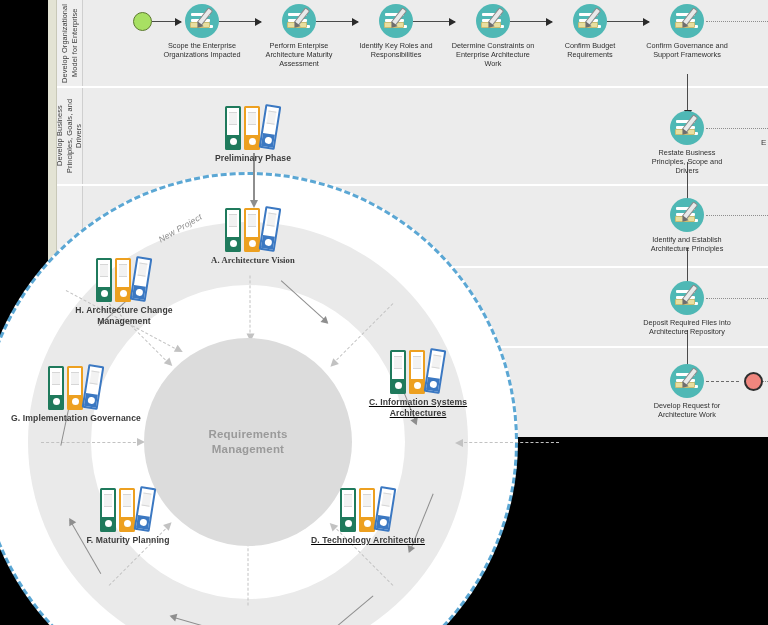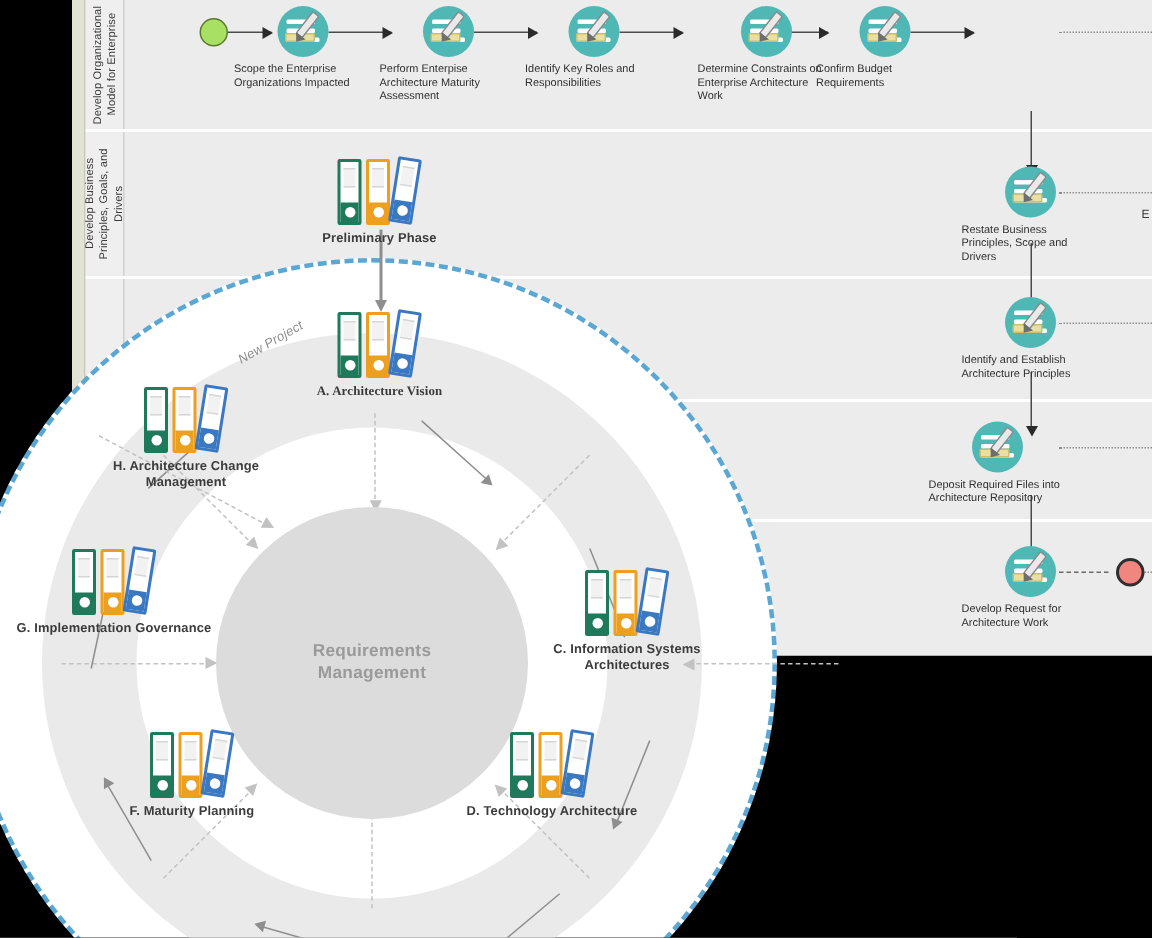--- a/index.html
+++ b/index.html
@@ -15,21 +15,21 @@
   .lane-head { position:absolute; left:0; top:0; width:26px; height:100%;
                background:#efefef; border-right:1px solid #cfcfcf;
                display:flex; align-items:center; justify-content:center; }
   .lane-head span { display:block; writing-mode:vertical-rl; transform:rotate(180deg);
                     font-size:7.4px; line-height:9.5px; color:#3a3a3a; text-align:center;
                     letter-spacing:.1px; white-space:pre-line; }
   .pool-head { position:absolute; left:-9px; top:0; width:9px; height:437px;
                background:#e3e3d4; border-right:1px solid #c8c8b8; }
 
   
-  .task { position:absolute; width:92px; text-align:left; }
+  .task { position:absolute; width:92px; text-align:center; }
   .task .ic { width:34px; height:34px; margin:0 auto; position:relative; }
   .task .lbl { margin-top:3px; font-size:7.3px; line-height:9.2px; color:#303030; }
 
   .t-circle { position:absolute; inset:0; border-radius:50%; background:#4fb8b5; }
   .t-line { position:absolute; left:6px; height:3px; background:#fff; border-radius:1px; }
   .t-l1 { top:9px;  width:19px; }
   .t-l2 { top:15px; width:19px; }
   .t-l3 { top:21px; width:22px; }
   .t-hl { position:absolute; left:5px; top:18px; width:20px; height:6px;
           background:#e8dfa0; border:1px solid #cbbd72; border-radius:1px; }
@@ -201,21 +201,21 @@
       <div class="t-circle"></div>
         <div class="t-line t-l1"></div>
         <div class="t-line t-l2"></div>
       <div class="t-line t-l3"></div>
         <div class="t-hl"></div>
         <div class="t-pen"></div>
     </div>
     <div class="lbl">Identify Key Roles and Responsibilities</div>
   </div>
 
-  <div class="task" style="left:447px; top:4px;margin-left:18px;">
+  <div class="task" style="left:447px; top:4px;">
     <div class="ic">
       <div class="t-circle"></div>
         <div class="t-line t-l1"></div>
         <div class="t-line t-l2"></div>
       <div class="t-line t-l3"></div>
         <div class="t-hl"></div>
         <div class="t-pen"></div>
     </div>
     <div class="lbl">Determine Constraints on Enterprise Architecture Work</div>
   </div>
@@ -225,20 +225,31 @@
       <div class="t-circle"></div>
         <div class="t-line t-l1"></div>
         <div class="t-line t-l2"></div>
       <div class="t-line t-l3"></div>
         <div class="t-hl"></div>
         <div class="t-pen"></div>
     </div>
     <div class="lbl">Confirm Budget Requirements</div>
   </div>
 
+  <div class="task" style="left:641px; top:4px;">
+    <div class="ic">
+      <div class="t-circle"></div>
+        <div class="t-line t-l1"></div>
+        <div class="t-line t-l2"></div>
+      <div class="t-line t-l3"></div>
+        <div class="t-hl"></div>
+        <div class="t-pen"></div>
+    </div>
+    <div class="lbl">Confirm Governance and Support Frameworks</div>
+  </div>
 
   <div class="task" style="left:641px; top:111px;">
     <div class="ic">
       <div class="t-circle"></div>
         <div class="t-line t-l1"></div>
         <div class="t-line t-l2"></div>
       <div class="t-line t-l3"></div>
         <div class="t-hl"></div>
         <div class="t-pen"></div>
     </div>
@@ -250,21 +261,21 @@
       <div class="t-circle"></div>
         <div class="t-line t-l1"></div>
         <div class="t-line t-l2"></div>
       <div class="t-line t-l3"></div>
         <div class="t-hl"></div>
         <div class="t-pen"></div>
     </div>
     <div class="lbl">Identify and Establish Architecture Principles</div>
   </div>
 
-  <div class="task" style="left:619px; top:281px;">
+  <div class="task" style="left:641px; top:281px;">
     <div class="ic">
       <div class="t-circle"></div>
         <div class="t-line t-l1"></div>
         <div class="t-line t-l2"></div>
       <div class="t-line t-l3"></div>
         <div class="t-hl"></div>
         <div class="t-pen"></div>
     </div>
     <div class="lbl">Deposit Required Files into Architecture Repository</div>
   </div>
@@ -343,39 +354,39 @@
           </div>
           <div class="bk bk-b">
             <i></i>
             <b></b>
           </div>
       </div>
       <div class="plbl">A. Architecture Vision</div>
     </div>
 
 
-    <div class="phase" style="left:362px; top:204px;">
+    <div class="phase" style="left:362px; top:174px;text-decoration:underline;">
       <div class="bind">
         <div class="bk bk-g">
             <i></i>
             <b></b>
           </div>
           <div class="bk bk-o">
             <i></i>
             <b></b>
           </div>
           <div class="bk bk-b">
             <i></i>
             <b></b>
           </div>
       </div>
       <div class="plbl">C. Information Systems Architectures</div>
     </div>
 
-    <div class="phase" style="left:312px; top:312px;">
+    <div class="phase" style="left:312px; top:312px;text-decoration:underline;">
       <div class="bind">
         <div class="bk bk-g">
             <i></i>
             <b></b>
           </div>
           <div class="bk bk-o">
             <i></i>
             <b></b>
           </div>
           <div class="bk bk-b">

